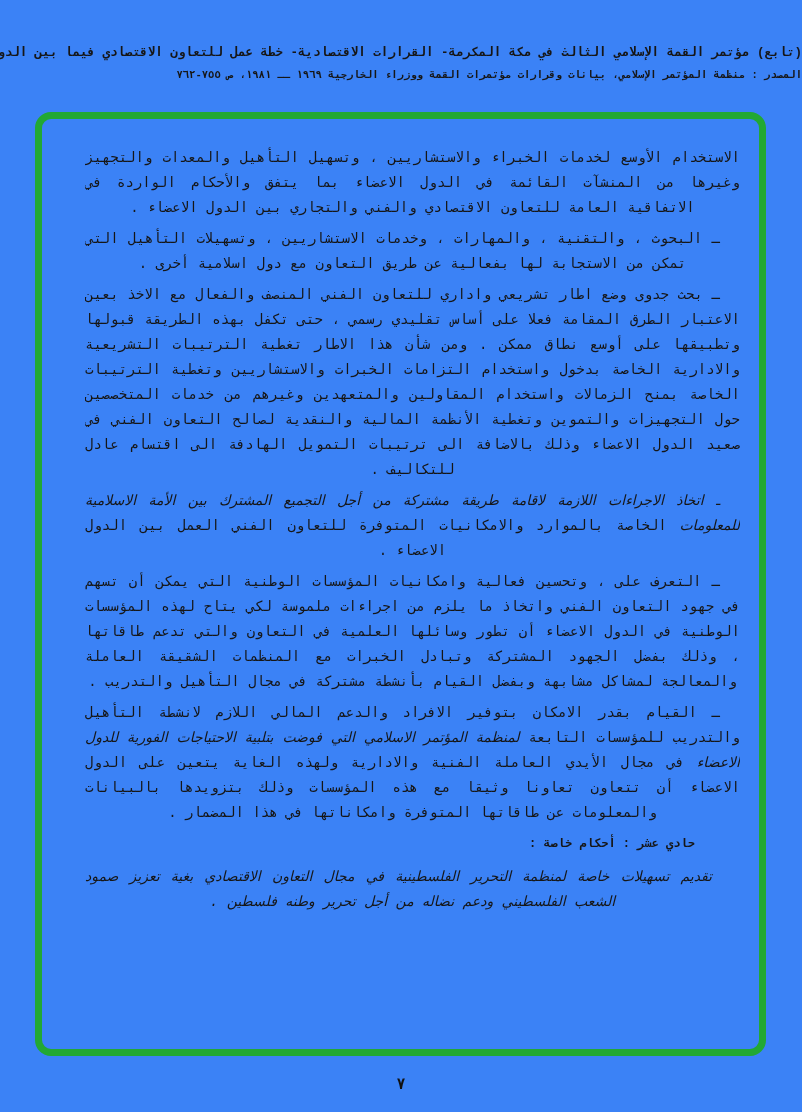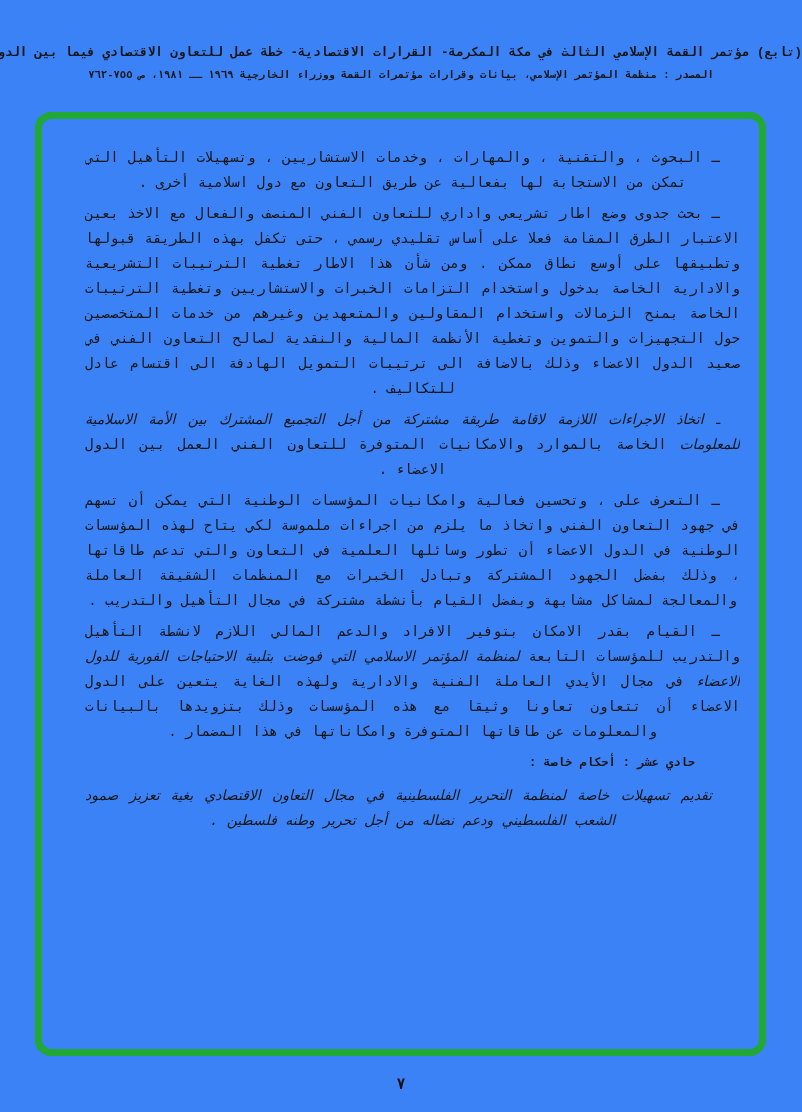--- a/index.html
+++ b/index.html
@@ -24,20 +24,21 @@
   .title {
     font-size: 12.5px;
     font-weight: bold;
     white-space: nowrap;
     letter-spacing: 0px;
   }
   .source {
     margin-top: 8px;
     font-size: 10.5px;
     font-weight: bold;
+    text-align: right;
   }
   .frame {
     position: absolute;
     left: 35px;
     top: 112px;
     width: 731px;
     height: 944px;
     box-sizing: border-box;
     border: 7px solid #22a834;
     border-radius: 16px;
@@ -89,20 +90,21 @@
 <div class="page">
 
   <div class="header">
     <div class="title">(تابع) مؤتمر القمة الإسلامي الثالث في مكة المكرمة- القرارات الاقتصادية- خطة  عمل للتعاون الاقتصادي فيما بين الدول الإسلامية</div>
     <div class="source">المصدر : منظمة المؤتمر الإسلامي، بيانات وقرارات مؤتمرات القمة ووزراء الخارجية ١٩٦٩ ــ ١٩٨١، ص ٧٥٥-٧٦٢</div>
   </div>
 
   <div class="frame" style="border-color: rgb(34, 168, 52);"></div>
 
   <div class="content">
+      <p class="para"><span>الاستخدام الأوسع لخدمات الخبراء والاستشاريين ، وتسهيل التأهيل والمعدات والتجهيز وغيرها من المنشآت القائمة في الدول الاعضاء بما يتفق والأحكام الواردة في الاتفاقية العامة للتعاون الاقتصادي والفني والتجاري بين الدول الاعضاء .</span></p>
       <p class="para indent"><span>ـ البحوث ، والتقنية ، والمهارات ، وخدمات الاستشاريين ، وتسهيلات التأهيل التي تمكن من الاستجابة لها بفعالية عن طريق التعاون مع دول اسلامية أخرى .</span></p>
       <p class="para indent"><span>ـ بحث جدوى وضع اطار تشريعي واداري للتعاون الفني المنصف والفعال مع الاخذ بعين الاعتبار الطرق المقامة فعلا على أساس تقليدي رسمي ، حتى تكفل بهذه الطريقة قبولها وتطبيقها على أوسع نطاق ممكن . ومن شأن هذا الاطار تغطية الترتيبات التشريعية والادارية الخاصة بدخول واستخدام التزامات الخبرات والاستشاريين وتغطية الترتيبات الخاصة بمنح الزمالات واستخدام المقاولين والمتعهدين وغيرهم من خدمات المتخصصين حول التجهيزات والتموين وتغطية الأنظمة المالية والنقدية لصالح التعاون الفني في صعيد الدول الاعضاء وذلك بالاضافة الى ترتيبات التمويل الهادفة الى اقتسام عادل للتكاليف .</span></p>
       <p class="para indent"><span class="it">ـ اتخاذ الاجراءات اللازمة لاقامة طريقة مشتركة من أجل التجميع المشترك بين الأمة الاسلامية للمعلومات</span><span> الخاصة بالموارد والامكانيات المتوفرة للتعاون الفني العمل بين الدول الاعضاء .</span></p>
       <p class="para indent"><span>ـ التعرف على  ، وتحسين فعالية وامكانيات المؤسسات الوطنية التي يمكن أن تسهم في جهود التعاون الفني واتخاذ ما يلزم من اجراءات ملموسة لكي يتاح لهذه المؤسسات الوطنية في الدول الاعضاء أن تطور وسائلها العلمية في التعاون والتي تدعم طاقاتها ، وذلك بفضل الجهود المشتركة وتبادل الخبرات مع المنظمات الشقيقة العاملة والمعالجة لمشاكل مشابهة وبفضل القيام بأنشطة مشتركة في مجال التأهيل والتدريب .</span></p>
       <p class="para indent"><span>ـ القيام بقدر الامكان بتوفير الافراد والدعم المالي اللازم لانشطة التأهيل والتدريب للمؤسسات التابعة </span><span class="it">لمنظمة المؤتمر الاسلامي التي فوضت بتلبية الاحتياجات الفورية للدول الاعضاء</span><span> في مجال الأيدي العاملة الفنية والادارية ولهذه الغاية يتعين على الدول الاعضاء أن تتعاون تعاونا وثيقا مع هذه المؤسسات وذلك بتزويدها بالبيانات والمعلومات عن طاقاتها المتوفرة وامكاناتها في هذا المضمار .</span></p>
       <p class="heading"><span>حادي عشر : </span><span class="b">أحكام خاصة :</span></p>
       <p class="para indent-lg"><span class="it">تقديم تسهيلات خاصة لمنظمة التحرير الفلسطينية في مجال التعاون الاقتصادي بغية تعزيز صمود الشعب الفلسطيني ودعم نضاله من أجل تحرير وطنه فلسطين .</span></p>
     </div>
 
   <div class="pagenum">٧</div>

